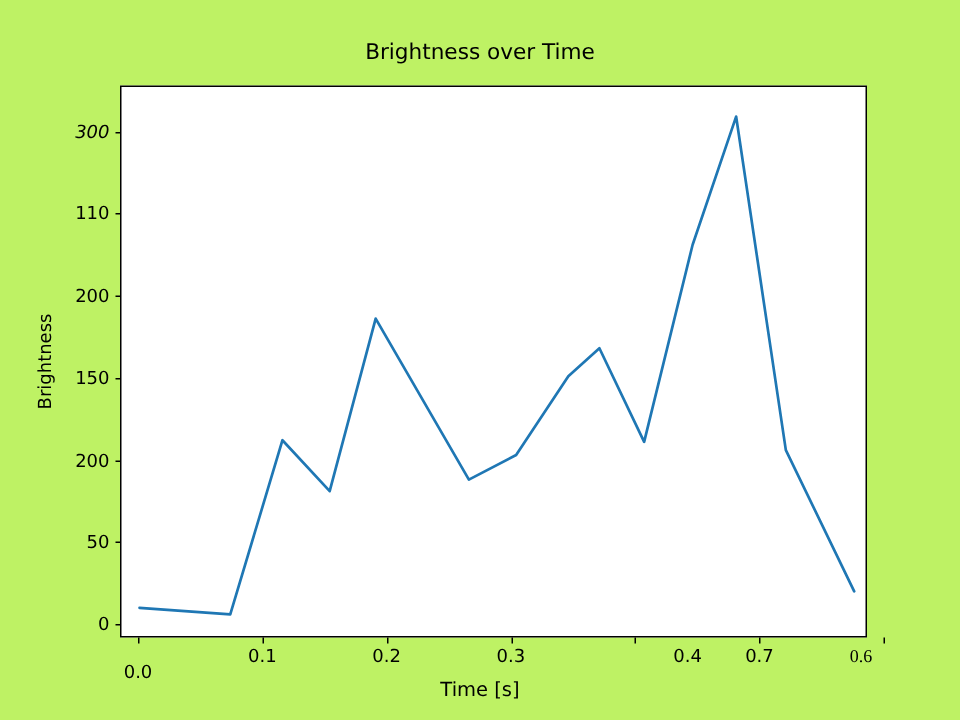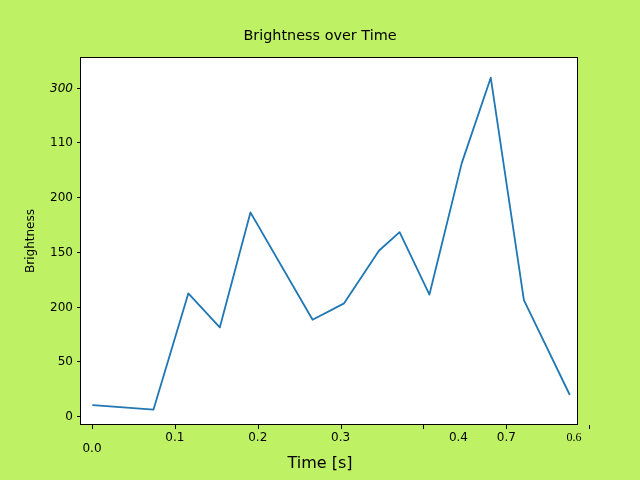--- a/index.html
+++ b/index.html
@@ -74,21 +74,21 @@
     width: 3.5px;
     height: 1px;
     left: 76.5px;
   }
   #xlabel {
     position: absolute;
     left: 0;
     top: 453px;
     width: 640px;
     text-align: center;
-    font-size: 16px;
+    font-size: 13px;
     color: #000000;
   }
   #ylabel {
     position: absolute;
     left: 0px;
     top: 0px;
     width: 368px;
     height: 16px;
     line-height: 16px;
     text-align: center;

